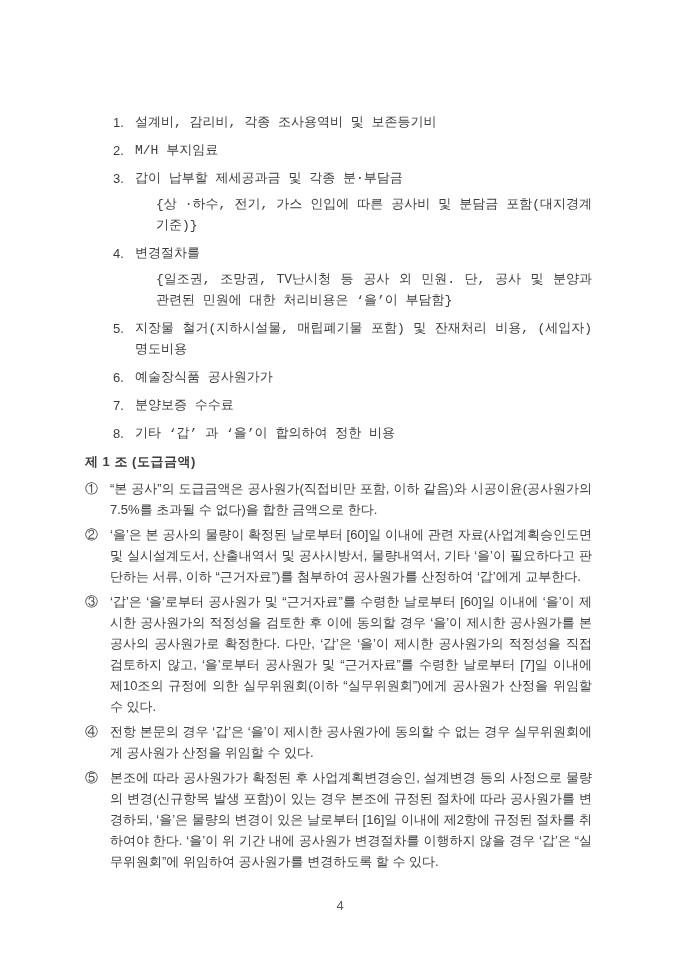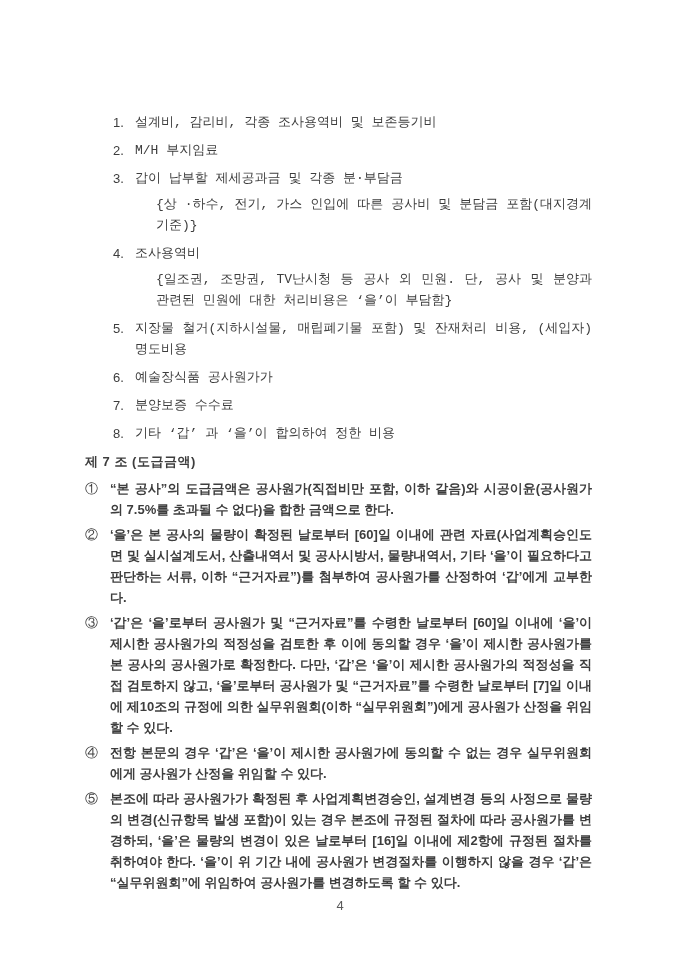--- a/index.html
+++ b/index.html
@@ -62,21 +62,20 @@
     margin-bottom: 4px;
   }
   .clause .marker {
     flex: none;
     width: 25px;
   }
   .clause .clause-text {
     flex: 1;
     min-width: 0;
     text-align: justify;
-    font-weight: bold;
   }
   .page-number {
     position: absolute;
     bottom: 46px;
     left: 0;
     right: 0;
     text-align: center;
     color: #5a5a5a;
     font-size: 13px;
   }
@@ -107,21 +106,21 @@
         <span class="num">3.</span>
         <div class="item-body">
           <div class="item-text">갑이 납부할 제세공과금 및 각종 분·부담금</div>
           <div class="item-sub">{상 ·하수, 전기, 가스 인입에 따른 공사비 및 분담금 포함(대지경계기준)}</div>
         </div>
       </div>
 
       <div class="list-item">
         <span class="num">4.</span>
         <div class="item-body">
-          <div class="item-text">조사용역비</div>
+          <div class="item-text">변경절차를</div>
           <div class="item-sub">{일조권, 조망권, TV난시청 등 공사 외 민원. 단, 공사 및 분양과 관련된 민원에 대한 처리비용은 ‘을’이 부담함}</div>
         </div>
       </div>
 
       <div class="list-item">
         <span class="num">5.</span>
         <div class="item-body">
           <div class="item-text">지장물 철거(지하시설물, 매립폐기물 포함) 및 잔재처리 비용, (세입자) 명도비용</div>
         </div>
       </div>
@@ -142,21 +141,21 @@
 
       <div class="list-item">
         <span class="num">8.</span>
         <div class="item-body">
           <div class="item-text">기타 ‘갑’ 과 ‘을’이 합의하여 정한 비용</div>
         </div>
       </div>
 
     </div>
 
-    <div class="article-heading">제 7 조 (도급금액)</div>
+    <div class="article-heading">제 1 조 (도급금액)</div>
 
     <div class="clauses">
 
       <div class="clause">
         <span class="marker">①</span>
         <div class="clause-text">“본 공사”의 도급금액은 공사원가(직접비만 포함, 이하 같음)와 시공이윤(공사원가의 7.5%를 초과될 수 없다)을 합한 금액으로 한다.</div>
       </div>
 
       <div class="clause">
         <span class="marker">②</span>

